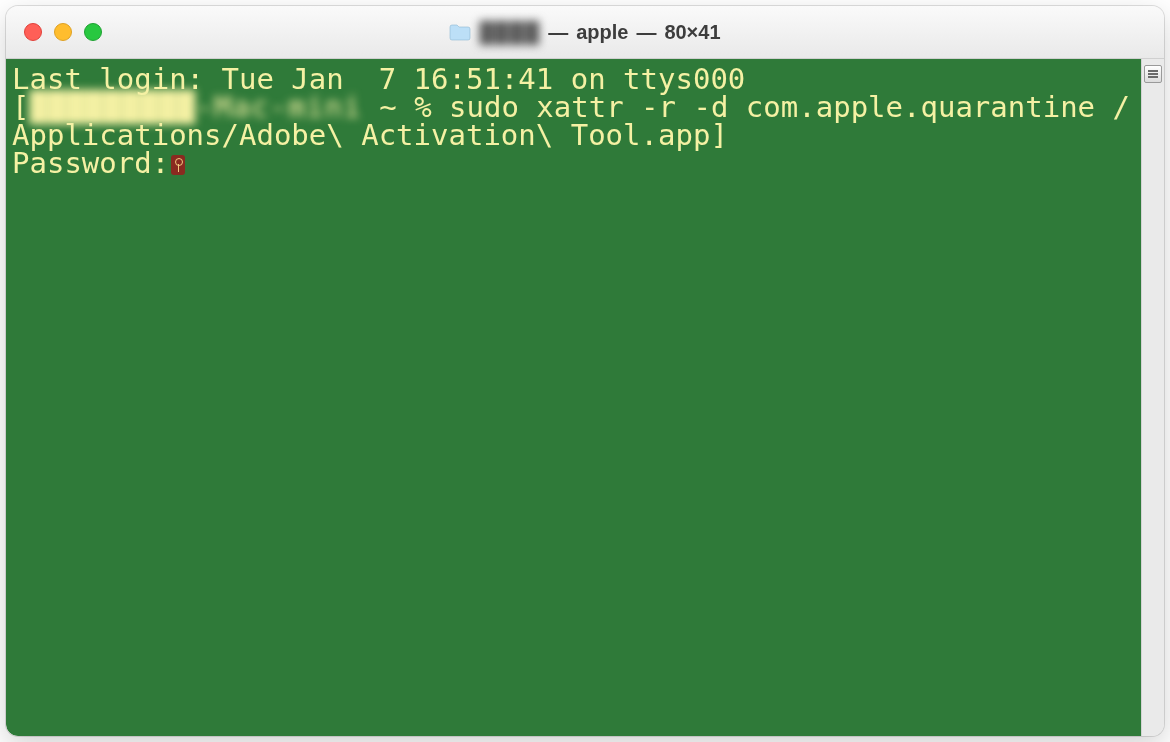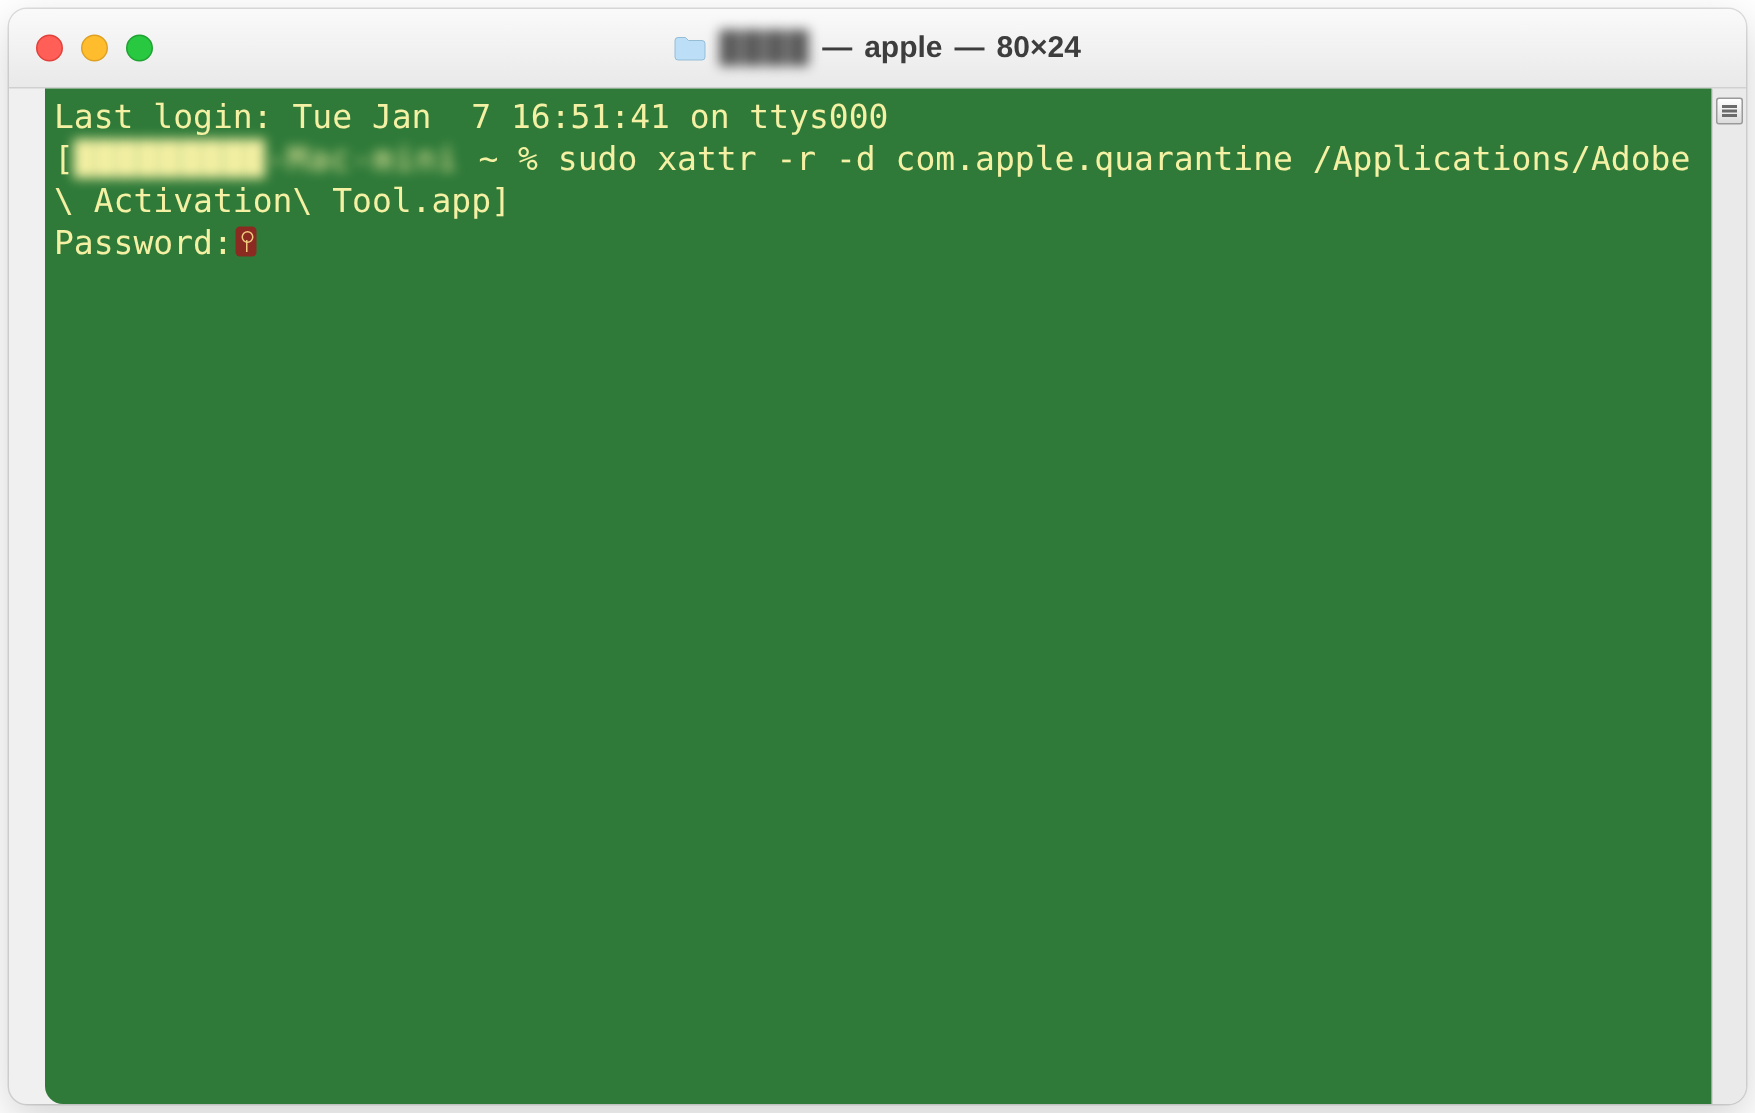--- a/index.html
+++ b/index.html
@@ -41,29 +41,28 @@
     filter:blur(4px);
     letter-spacing:1px;
     color:#5a5a5a;
   }
   .content-row{flex:1;display:flex;min-height:0;}
   .terminal{
     flex:1;
     background:#2f7a39;
     border-bottom-left-radius:12px;
     font-family:"Menlo","Consolas",monospace;
-    font-size:22px;
+    font-size:29px;
     line-height:28px;
     color:#f5f1a4;
     padding:6px 6px 6px 6px;
     white-space:pre-wrap;
     word-break:break-all;
     position:relative;
     overflow:hidden;
-    margin-left:24px;
   }
   .terminal .line{display:block;}
   .host-blur{
     filter:blur(4px);
     letter-spacing:1px;
   }
   .bracket{color:#f5f1a4;}
   .key-icon{
     display:inline-block;
     width:14px;height:20px;
@@ -118,21 +117,21 @@
     <div class="title-center">
       <span class="folder-icon">
         <svg viewBox="0 0 22 18" width="22" height="18">
           <path d="M1 4 Q1 2 3 2 H8 L10 4 H19 Q21 4 21 6 V15 Q21 17 19 17 H3 Q1 17 1 15 Z" fill="#bcdff7" stroke="#8fb8d3" stroke-width="0.6"></path>
         </svg>
       </span>
       <span class="title-blur">████</span>
       <span> — </span>
       <span>apple</span>
       <span> — </span>
-      <span>80×24</span>
+      <span>80×41</span>
     </div>
   </div>
 
   <div class="content-row">
 
     <div class="terminal"><span class="line">Last login: Tue Jan  7 16:51:41 on ttys000</span><span class="line"><span class="bracket">[</span><span class="host-blur">█████████-Mac-mini</span><span> ~ % </span><span>sudo xattr -r -d com.apple.quarantine /Applications/Adobe\ Activation\ Tool.app</span><span class="bracket">]</span></span><span class="line"><span>Password:</span><span class="key-icon"></span></span></div>
 
     <div class="sidebar">
       <div class="sidebar-btn">
         <div class="bars"></div>

